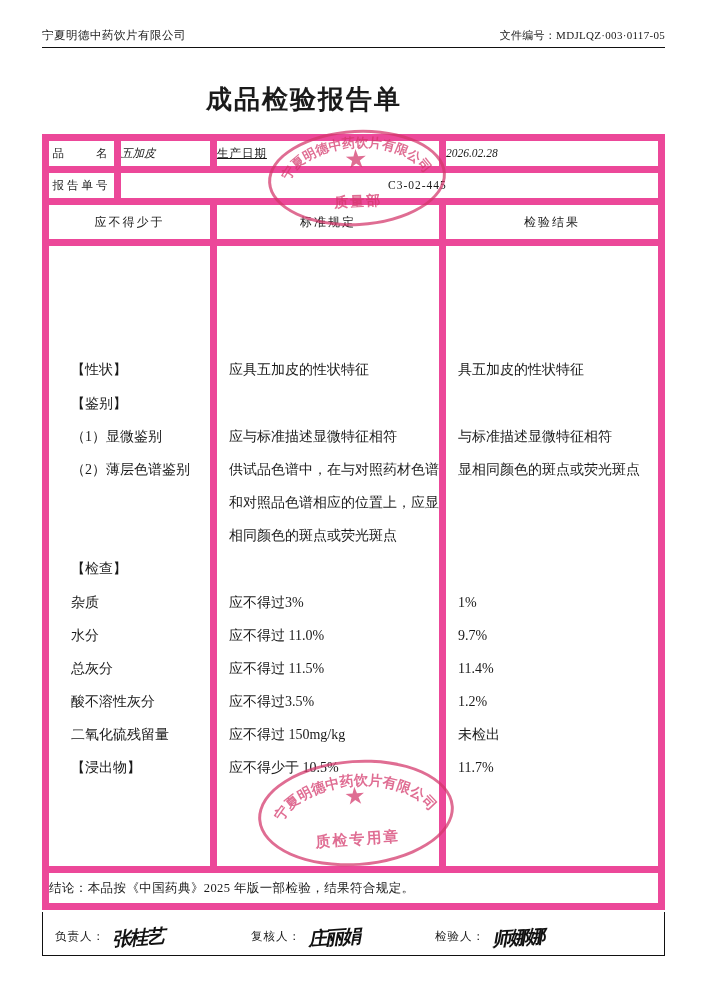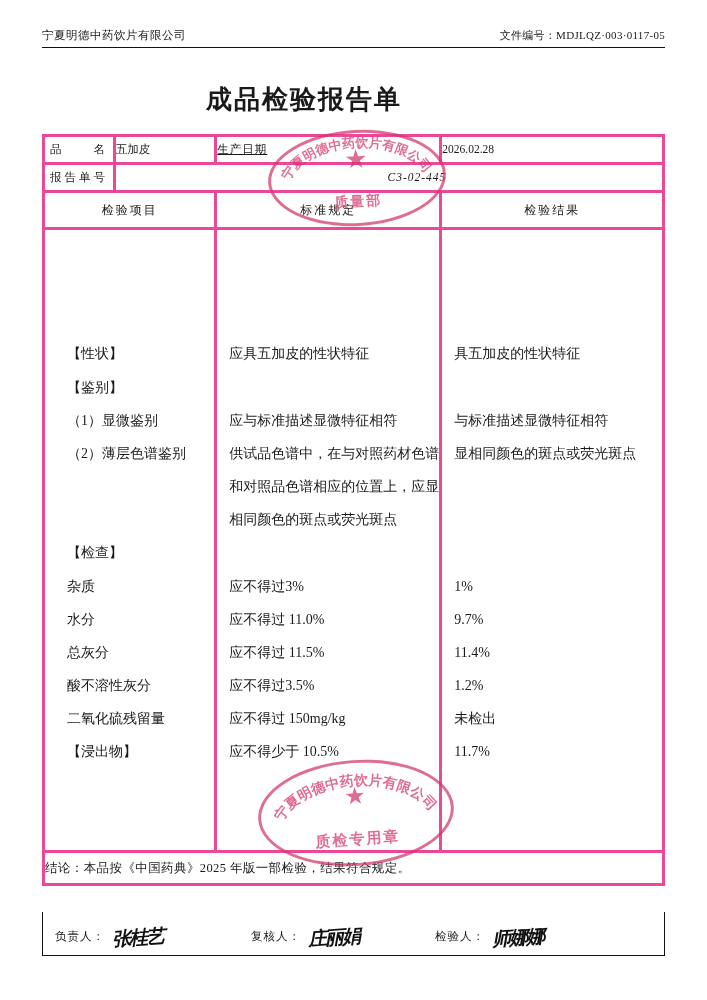--- a/index.html
+++ b/index.html
@@ -56,50 +56,50 @@
   
   table.main {
     position: absolute;
     left: 42px;
     top: 134px;
     width: 623px;
     border-collapse: collapse;
     font-size: 11.5px;
   }
   table.main td {
-    border: 3px solid #ec4899;
+    border: 7px solid #ec4899;
     padding: 0;
     vertical-align: middle;
   }
   .cell {
     padding: 5px 8px;
     line-height: 1.5;
   }
   .lbl {
     text-align: center;
     letter-spacing: 3px;
     white-space: nowrap;
   }
   .lbl-spread {
     text-align: left;
     letter-spacing: 1px;
     white-space: nowrap;
     text-decoration: underline;
   }
   .val {
     padding-left: 10px;
+    font-style: italic;
   }
   .h-row td { height: 25px; }
   .report-no-cell {
     text-align: center;
   }
   .report-no-cell .rn-value {
     margin-left: 56px;
     letter-spacing: 1px;
-    font-style: italic;
   }
   .colhead td {
     height: 34px;
     text-align: center;
     font-size: 12px;
     letter-spacing: 2px;
   }
   
   .bodycell {
     vertical-align: top;
@@ -243,21 +243,21 @@
         <td class="cell lbl-spread">生产日期</td>
         <td class="cell val">2026.02.28</td>
       </tr>
       <tr class="h-row">
         <td class="cell lbl">报告单号</td>
         <td class="cell report-no-cell" colspan="3">
           <span class="rn-value">C3-02-445</span>
         </td>
       </tr>
       <tr class="colhead">
-        <td colspan="2">检验项目</td>
+        <td colspan="2">应不得少于</td>
         <td>标准规定</td>
         <td>检验结果</td>
       </tr>
       <tr>
         <td class="bodycell col-item" colspan="2">
           <div class="inner">
             <div>【性状】</div>
             <div>【鉴别】</div>
             <div>（1）显微鉴别</div>
             <div>（2）薄层色谱鉴别</div>

